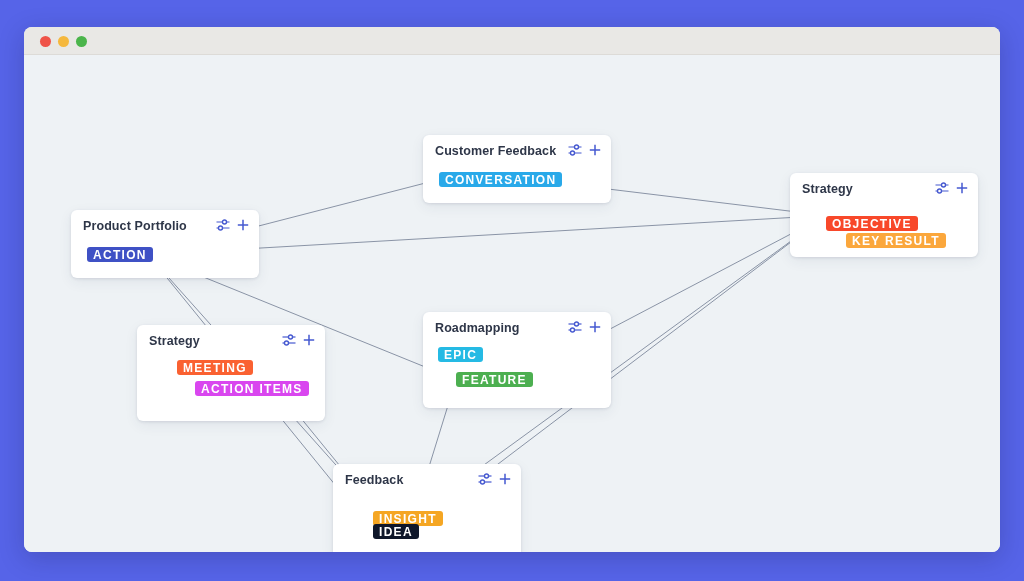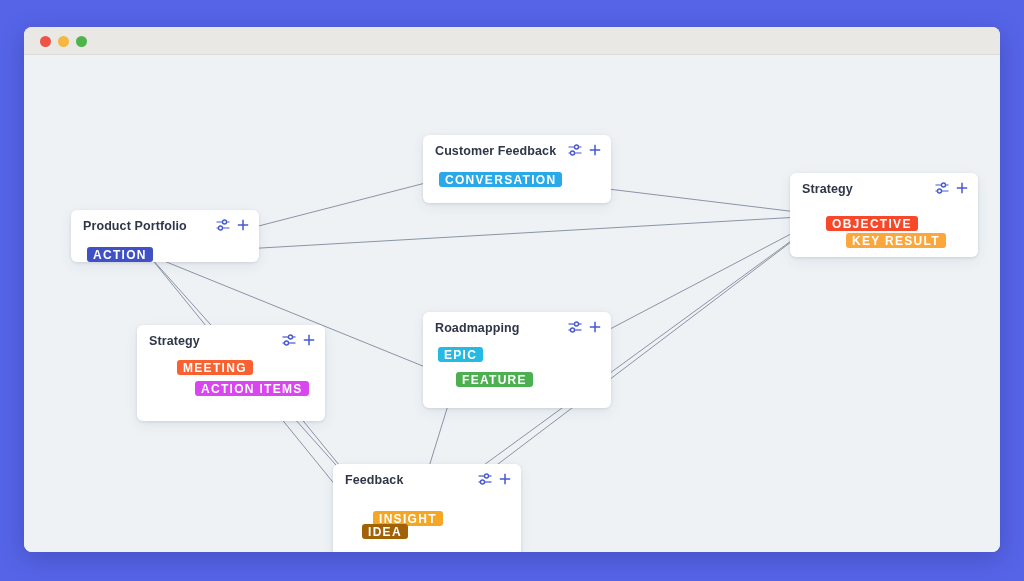--- a/index.html
+++ b/index.html
@@ -202,21 +202,21 @@
                   <svg class="icon-plus" width="12" height="12" viewBox="0 0 12 12">
                     <line x1="6" y1="0.8" x2="6" y2="11.2" stroke="#4558d0" stroke-width="1.5"></line>
                     <line x1="0.8" y1="6" x2="11.2" y2="6" stroke="#4558d0" stroke-width="1.5"></line>
                   </svg>
                 </span>
               </div>
             </div>
             <span class="tag" style="left: 36px; top: 43px; background: rgb(248, 72, 42);">OBJECTIVE</span>
             <span class="tag" style="left: 56px; top: 60px; background: rgb(251, 167, 60);">KEY RESULT</span>
           </div>
-          <div class="card" style="left: 47px; top: 155px; width: 188px; height: 52px;">
+          <div class="card" style="left: 47px; top: 155px; width: 188px; height: 68px;">
             <div class="card-head">
               <div class="card-title">Product Portfolio</div>
               <div class="card-actions">
                 <span>
                   <svg class="icon-filter" width="14" height="12" viewBox="0 0 14 12">
                     <line x1="0.5" y1="3" x2="13.5" y2="3" stroke="#4558d0" stroke-width="1.2"></line>
                     <line x1="0.5" y1="9" x2="13.5" y2="9" stroke="#4558d0" stroke-width="1.2"></line>
                     <circle cx="8.5" cy="3" r="2" fill="#fff" stroke="#4558d0" stroke-width="1.4"></circle>
                     <circle cx="4.5" cy="9" r="2" fill="#fff" stroke="#4558d0" stroke-width="1.4"></circle>
                   </svg>
@@ -291,19 +291,19 @@
                 </span>
                 <span>
                   <svg class="icon-plus" width="12" height="12" viewBox="0 0 12 12">
                     <line x1="6" y1="0.8" x2="6" y2="11.2" stroke="#4558d0" stroke-width="1.5"></line>
                     <line x1="0.8" y1="6" x2="11.2" y2="6" stroke="#4558d0" stroke-width="1.5"></line>
                   </svg>
                 </span>
               </div>
             </div>
             <span class="tag" style="left: 40px; top: 47px; background: rgb(245, 166, 35);">INSIGHT</span>
-            <span class="tag" style="left: 29px; top: 60px; background: #a16207;">IDEA</span>
+            <span class="tag" style="left: 40px; top: 60px; background: #0f172a;">IDEA</span>
           </div>
         </div>
     </div>
 
   </div>
 </div>
 
 </body></html>

